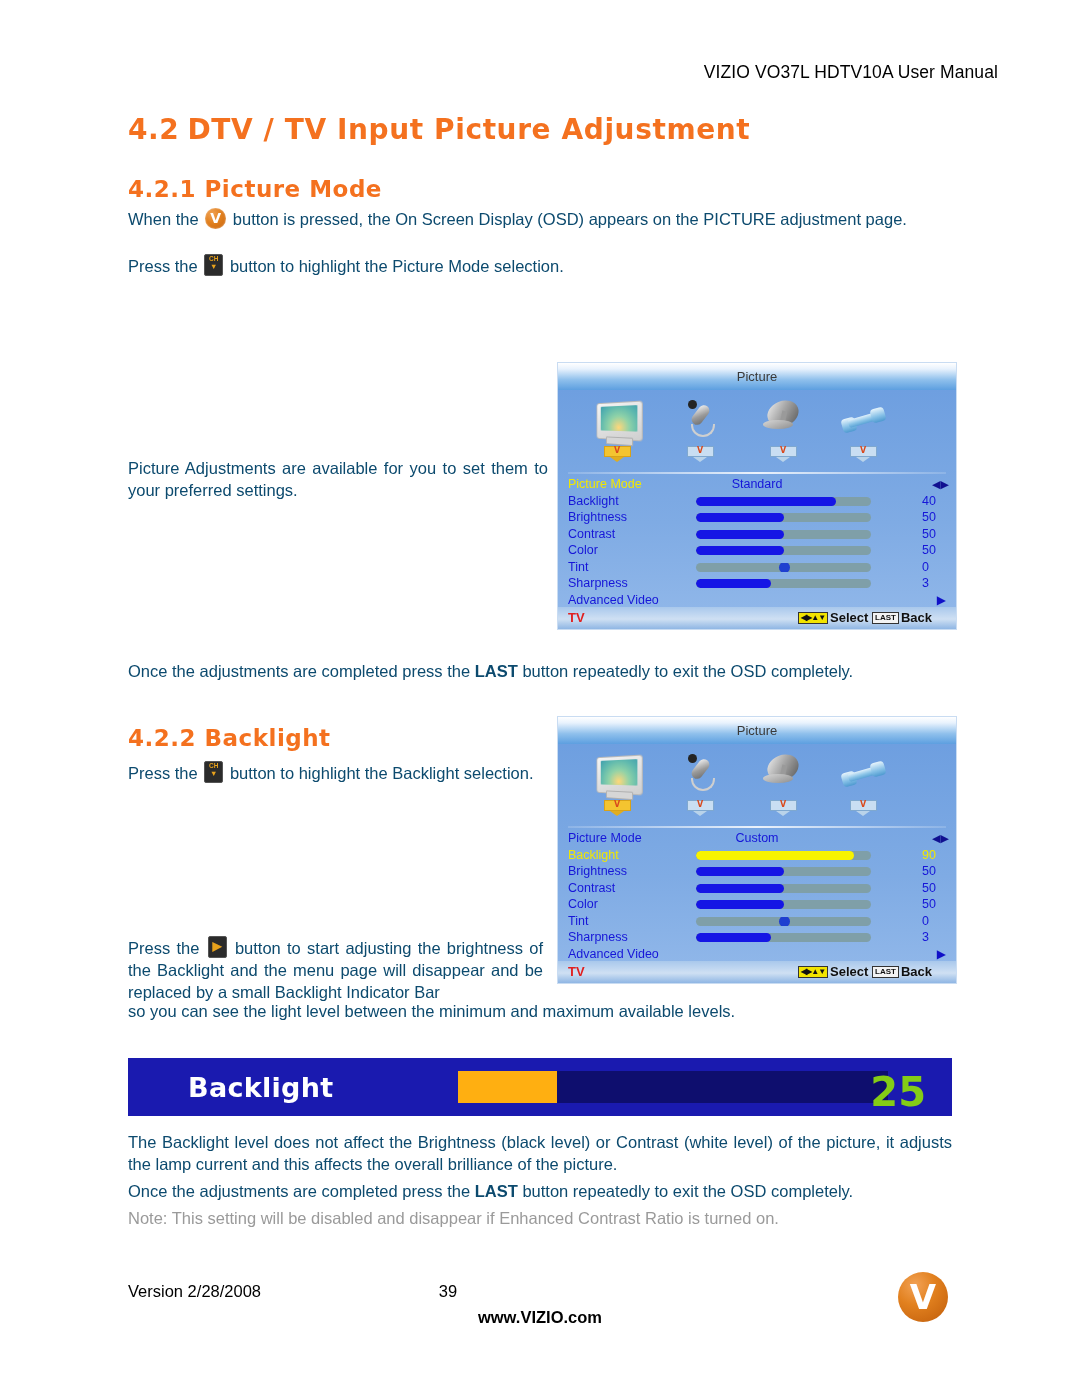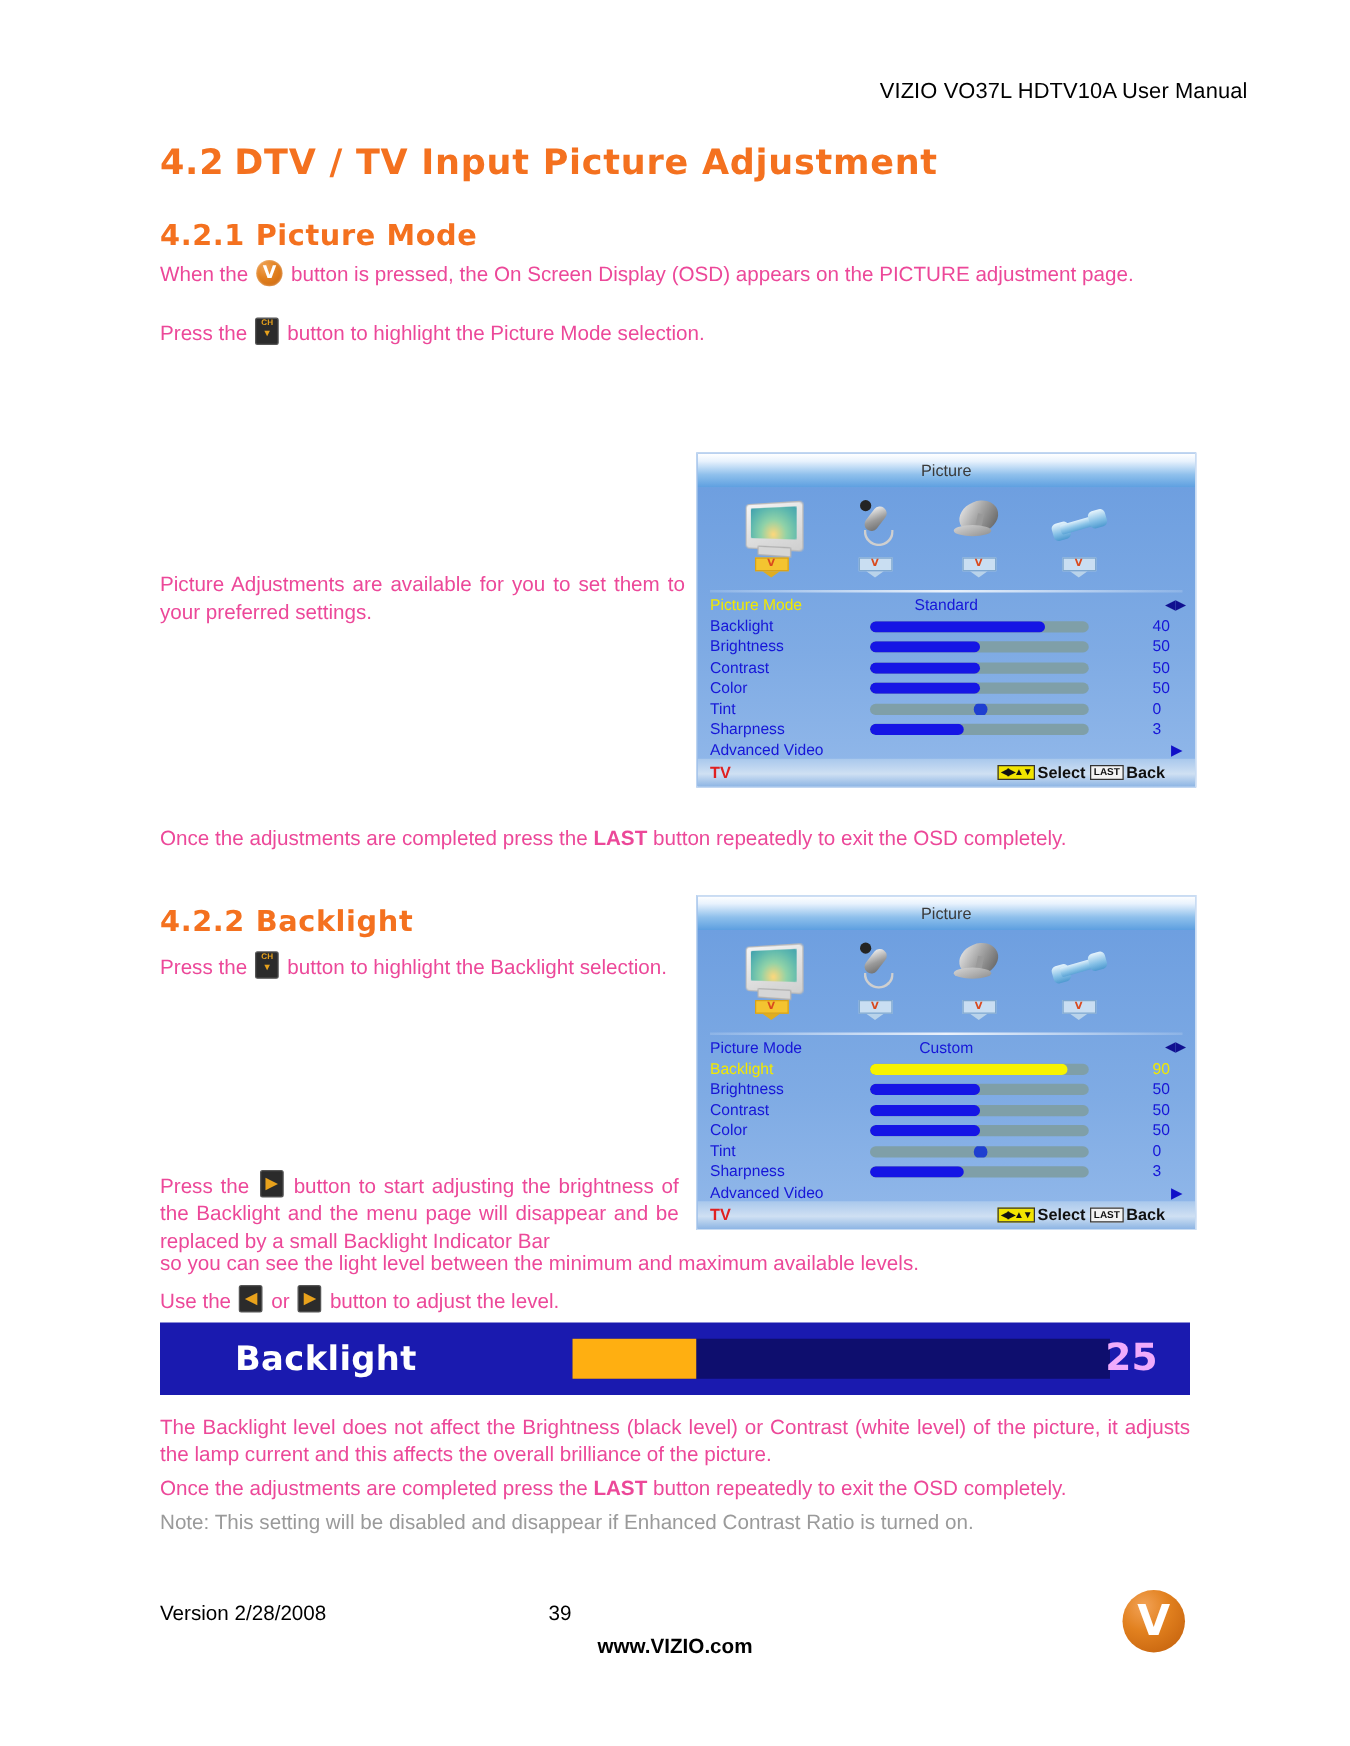--- a/index.html
+++ b/index.html
@@ -31,21 +31,21 @@
     position:absolute; color:#F4711F; font-size:23px; font-weight:bold;
     letter-spacing:0.5px; white-space:nowrap;
     font-family:"DejaVu Sans", sans-serif;
   }
   #h2-picture-mode{left:128px; top:176px;}
   #h2-backlight{left:128px; top:725px;}
 
   
   .para{
     position:absolute; font-size:16.5px; line-height:22px;
-    color:#ec4899; text-align:justify;
+    color:#0c4a6e; text-align:justify;
   }
   .para.nojust{text-align:left;}
   .b{font-weight:bold;}
   .note{color:#9a9a9a;}
 
   
   .btn-ico{
     display:inline-block; vertical-align:-4px;
     margin:0 2px;
   }
@@ -276,21 +276,21 @@
   .bl-bar .bl-label{
     position:absolute;left:60px;top:14px;color:#fff;font-size:27px;font-weight:bold;
     font-family:"DejaVu Sans", sans-serif;letter-spacing:.3px;
   }
   .bl-track{
     position:absolute;left:330px;top:13px;width:430px;height:32px;
     background:#0E0E6E;
   }
   .bl-fill{height:100%;background:#FFAF11;}
   .bl-bar .bl-num{
-    position:absolute;right:26px;top:11px;color:#f0abfc;font-size:30px;font-weight:bold;
+    position:absolute;right:26px;top:11px;color:#84cc16;font-size:40px;font-weight:bold;
     font-family:"DejaVu Sans", sans-serif;
   }
 
   
   .footer-version{position:absolute;left:128px;top:1282px;font-size:16.5px;}
   .footer-page{position:absolute;left:0;top:1282px;width:896px;text-align:center;font-size:16.5px;}
   .footer-site{position:absolute;left:0;top:1308px;width:1080px;text-align:center;font-size:16.5px;font-weight:bold;}
   .footer-logo{
     position:absolute;left:898px;top:1272px;width:50px;height:50px;border-radius:50%;
     background:radial-gradient(circle at 34% 26%, #f2a256 0%, #e2811f 40%, #bf5c0a 100%);
@@ -612,27 +612,20 @@
   </div>
 
   <div class="para" style="left:128px; top:936px; width:415px;">
     <span>Press the</span>
     <span class="btn-ico ico-arrow right"></span>
     <span>button to start adjusting the brightness of the Backlight and the menu page will disappear and be replaced by a small Backlight Indicator Bar</span>
   </div>
 
   <div class="para nojust" style="left:128px; top:1000px; width:824px;">so you can see the light level between the minimum and maximum available levels.</div>
 
-  <div class="para nojust" style="left:128px; top:1028px; width:824px;">
-    <span>Use the</span>
-    <span class="btn-ico ico-arrow left"></span>
-    <span>or</span>
-    <span class="btn-ico ico-arrow right"></span>
-    <span>button to adjust the level.</span>
-  </div>
 
   <div class="bl-bar">
     <div class="bl-label">Backlight</div>
     <div class="bl-track">
       <div class="bl-fill" id="bl-fill" style="width: 23%;"></div>
     </div>
     <div class="bl-num">25</div>
   </div>
 
   <div class="para" style="left:128px; top:1131px; width:824px;">The Backlight level does not affect the Brightness (black level) or Contrast (white level) of the picture, it adjusts the lamp current and this affects the overall brilliance of the picture.</div>

